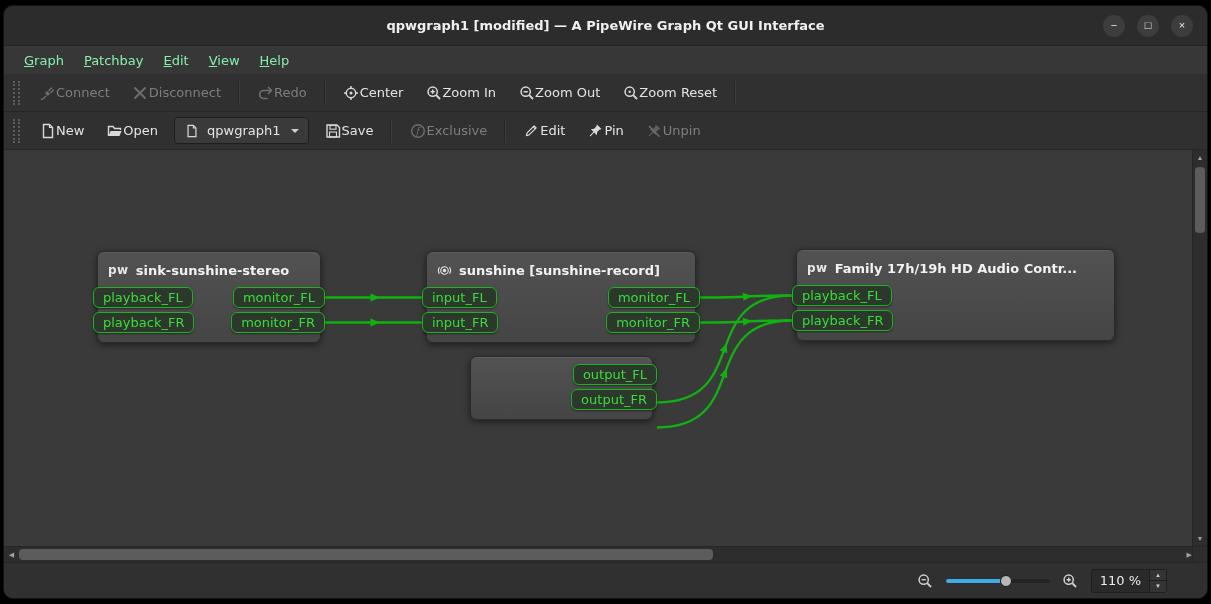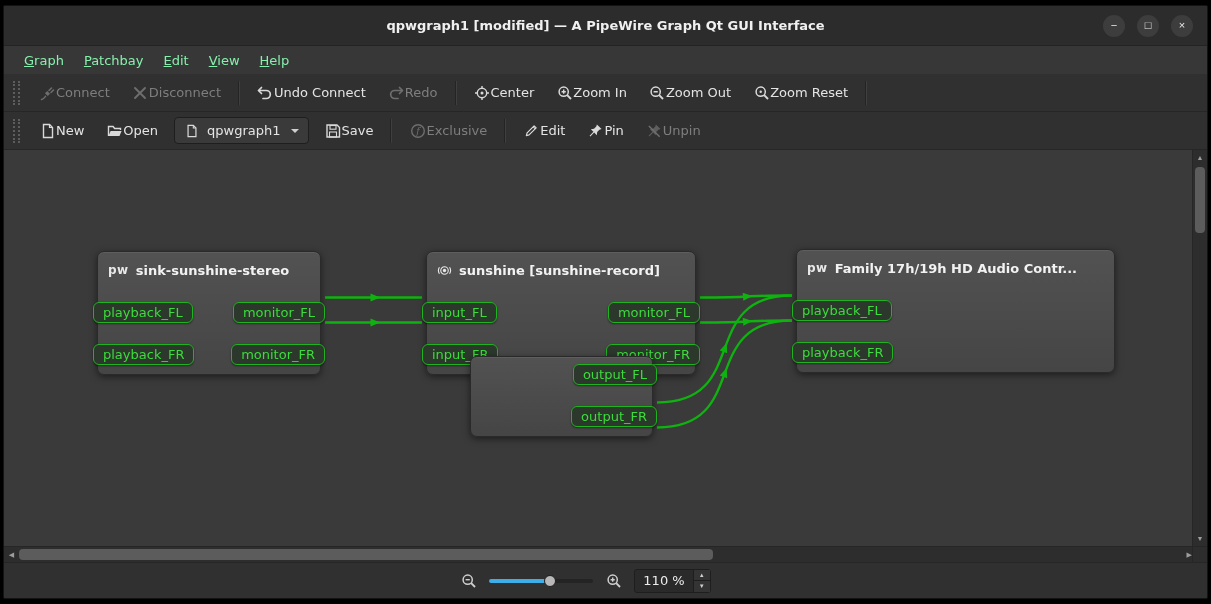--- a/index.html
+++ b/index.html
@@ -2,21 +2,21 @@
 <html style="--edge: #0fb30f; --port-text: #3bdc3b; --port-border: #1fb31f; --accent: #3daee9;"><head>
 <meta charset="utf-8">
 <title>qpwgraph</title>
 <style>
   *{margin:0;padding:0;box-sizing:border-box}
   html,body{width:1211px;height:604px;background:#000;overflow:hidden;
     font-family:"DejaVu Sans","Liberation Sans",sans-serif;font-size:13px;color:#e6e6e6}
   :root{--edge:#0fb30f;--port-text:#3bdc3b;--port-border:#1fb31f;--accent:#3daee9}
 
   .window{position:absolute;left:3px;top:5px;right:3px;bottom:5px;background:#2f2f2f;
-    border:1px solid #141414;border-radius:2px;display:flex;flex-direction:column;overflow:hidden}
+    border:1px solid #141414;border-radius:10px;display:flex;flex-direction:column;overflow:hidden}
 
   
   .titlebar{height:40px;background:#2c2c2c;border-bottom:1px solid #232323;
     display:flex;align-items:center;justify-content:center;position:relative;flex:0 0 auto}
   .titlebar .title{font-weight:bold;color:#f0f0f0}
   .winbtns{position:absolute;right:14px;top:0;height:100%;display:flex;align-items:center;gap:12px}
   .winbtn{width:22px;height:22px;border-radius:50%;background:#3d3d3d;color:#e8e8e8;border:none;
     display:flex;align-items:center;justify-content:center;font-size:11px;line-height:1;cursor:default}
 
   
@@ -49,21 +49,21 @@
   .edge{fill:none;stroke:var(--edge);stroke-width:2.3}
   .edge-arrow{fill:var(--edge)}
 
   .node{position:absolute;background:linear-gradient(#525252,#454545);border:1px solid #2a2a2a;
     border-radius:7px;box-shadow:0 2px 7px rgba(0,0,0,.5),inset 0 1px 0 rgba(255,255,255,.07);
     padding:7px 0 9px;z-index:2}
   .node-header{height:22px;display:flex;align-items:center;gap:7px;padding:0 10px;margin-bottom:6px;
     color:#f2f2f2;font-weight:bold;white-space:nowrap;overflow:hidden}
   .node-icon{color:#e8e8e8;display:flex;align-items:center;justify-content:flex-end;flex:0 0 auto}
   .pw-text{font-weight:bold;font-size:12px;letter-spacing:.5px}
-  .prow{display:flex;justify-content:space-between;height:21px;margin-top:21px}
+  .prow{display:flex;justify-content:space-between;height:21px;margin-top:4px}
   .prow:first-of-type{margin-top:0}
   .prow.only-in{justify-content:flex-start}
   .prow.only-out{justify-content:flex-end}
   .port{display:inline-block;height:21px;line-height:19px;padding:0 9px;border-radius:6px;
     color:var(--port-text);background:#2c382c;border:1px solid var(--port-border);
     box-shadow:0 1px 2px rgba(0,0,0,.45);white-space:nowrap}
   .port.in{margin-left:-5px}
   .port.out{margin-right:-5px}
 
   
@@ -74,21 +74,21 @@
     display:flex;align-items:center}
   .corner{flex:0 0 15px;background:#2d2d2d;border-top:1px solid #262626;border-left:1px solid #262626}
   .sarrow{flex:0 0 15px;height:15px;display:flex;align-items:center;justify-content:center;
     color:#9d9d9d;font-size:7px;background:none;border:none}
   .vthumb{margin:2px 2px 0 2px;height:66px;background:#5c5c5c;border-radius:4px}
   .hthumb{position:absolute;left:15px;top:2px;height:11px;width:694px;background:#5c5c5c;border-radius:4px}
   .vscroll .spacer{flex:1}
 
   
   .statusbar{flex:0 0 36px;background:#303030;border-top:1px solid #262626;
-    display:flex;align-items:center;justify-content:center;gap:12px;padding-right:40px}
+    display:flex;align-items:center;justify-content:flex-end;gap:12px;padding-right:40px}
   .sb-icon{width:17px;height:17px;color:#cfcfcf;display:flex;align-items:center;justify-content:center;
     background:none;border:none}
   .zslider{width:104px;height:4px;background:#242424;border-radius:2px;position:relative}
   .zslider .fill{position:absolute;left:0;top:0;height:4px;background:var(--accent);border-radius:2px}
   .zslider .handle{position:absolute;top:50%;transform:translate(-50%,-50%);width:12px;height:12px;
     border-radius:50%;background:#b8b8b8;border:1px solid #1c1c1c}
   .spin{display:flex;align-items:stretch;height:24px;background:#2a2a2a;border:1px solid #1e1e1e;border-radius:3px}
   .spin .val{display:flex;align-items:center;padding:0 8px;color:#ececec}
   .spin .arrows{display:flex;flex-direction:column;border-left:1px solid #1e1e1e}
   .spin .arrows button{flex:1;width:16px;background:#343434;border:none;color:#cfcfcf;font-size:6px;
@@ -144,29 +144,20 @@
       <span class="ticon">
           <svg viewBox="0 0 16 16" width="16" height="16">
             <path d="M3 3 13 13M13 3 3 13" stroke="currentColor" stroke-width="1.9" stroke-linecap="round"></path>
           </svg>
         </span>
       <span>Disconnect</span>
     </button>
 
     <div class="tsep"></div>
 
-    <button class="tbtn">
-      <span class="ticon">
-          <svg viewBox="0 0 16 16" width="16" height="16">
-            <path d="M4.5 2.5 1.5 5.5 4.5 8.5" fill="none" stroke="currentColor" stroke-width="1.7" stroke-linecap="round" stroke-linejoin="round"></path>
-            <path d="M2 5.5h7.3a4 4 0 0 1 0 8H6" fill="none" stroke="currentColor" stroke-width="1.7" stroke-linecap="round"></path>
-          </svg>
-        </span>
-      <span>Undo Connect</span>
-    </button>
     <button class="tbtn disabled">
       <span class="ticon">
           <svg viewBox="0 0 16 16" width="16" height="16">
             <g transform="scale(-1,1) translate(-16,0)">
               <path d="M4.5 2.5 1.5 5.5 4.5 8.5" fill="none" stroke="currentColor" stroke-width="1.7" stroke-linecap="round" stroke-linejoin="round"></path>
               <path d="M2 5.5h7.3a4 4 0 0 1 0 8H6" fill="none" stroke="currentColor" stroke-width="1.7" stroke-linecap="round"></path>
             </g>
           </svg>
         </span>
       <span>Redo</span>

